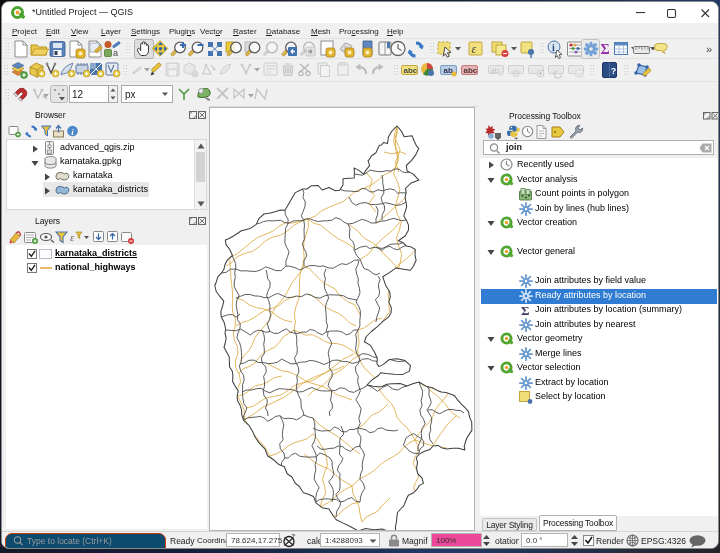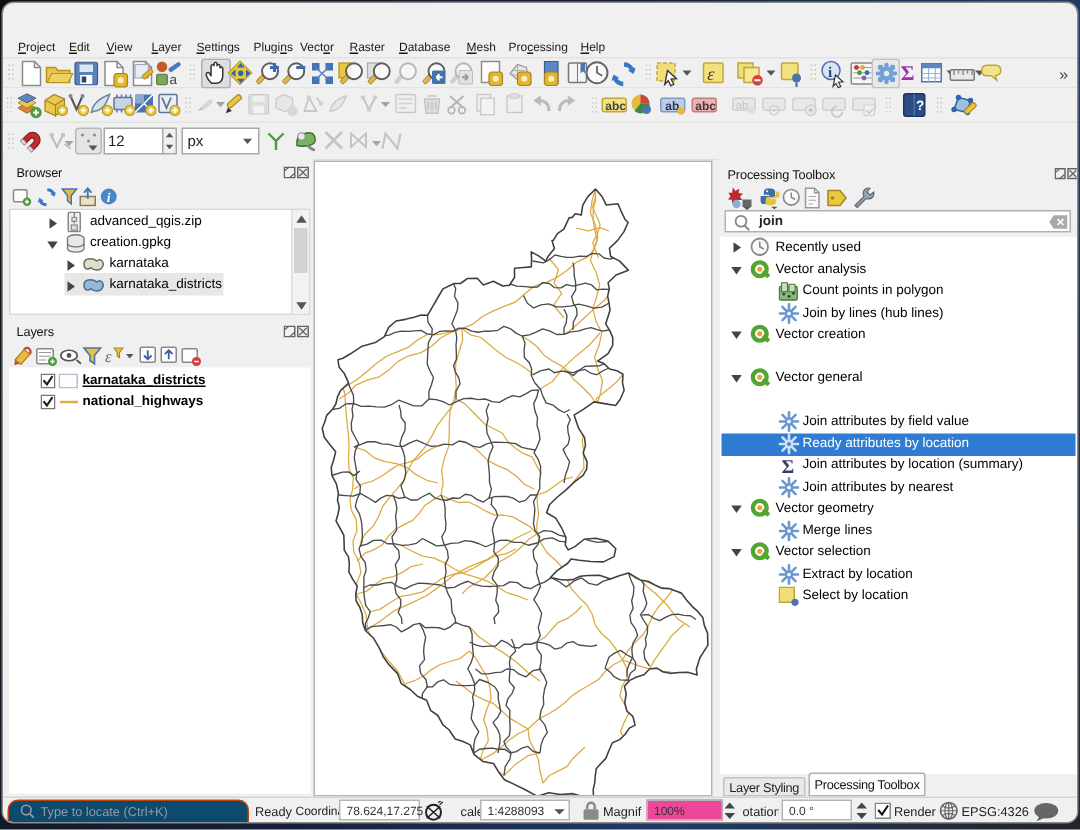--- a/index.html
+++ b/index.html
@@ -7,36 +7,53 @@
 body { background:linear-gradient(115deg,#0f0f10 0%,#14203a 45%,#1f3b66 72%,#232428 100%); font-family:"Liberation Sans",sans-serif; }
 #win { position:absolute; left:1px; top:1px; width:718px; height:548px; background:#f0f0f0; border:1px solid #8a8a8a; border-radius:8px; overflow:hidden; }
 .abs { position:absolute; }
 #titlebar { left:0; top:0; width:716px; height:21px; background:#ffffff; }
 #title { left:30px; top:5px; font-size:9px; color:#1a1a1a; }
 #menubar { left:0; top:21px; width:716px; height:16px; background:#f0f0f0; border-bottom:1px solid #e2e2e2; }
 .menu { position:absolute; top:4px; font-size:8px; color:#1a1a1a; }
 #tb1 { left:0; top:37px; }
 #tb2 { left:0; top:57px; }
 #tb3 { left:0; top:80px; }
-.panel-title { font-size:8.5px; letter-spacing:-0.1px; color:#111; }
+.panel-title { font-size:8.5px; letter-spacing:-0.1px; color:#111;margin-left:24px; }
 #browser { left:1px; top:104px; width:206px; height:105px; background:#f0f0f0; }
 #layers { left:1px; top:209px; width:206px; height:320px; background:#f0f0f0; }
 #canvas { left:207px; top:105px; width:266px; height:424px; background:#fff; border:1px solid #b4b4b4; }
 #rpanel { left:477px; top:104px; width:240px; height:425px; background:#f0f0f0; }
 #statusbar { left:0; top:529px; width:716px; height:18px; background:#f0f0f0; border-top:1px solid #d4d4d4; }
 .white-box { background:#fff; border:1px solid #b0b0b0; }
 .trow { position:absolute; left:0; height:15px; font-size:9px; color:#000; white-space:nowrap; }
 .trow svg { position:absolute; }
 .trow .txt { position:absolute; top:1px; }
 .sel { background:#2f7cd2; color:#fff; }
 .bold { font-weight:bold; }
 </style>
 </head>
 <body>
 <div id="win">
+  <div class="abs" id="titlebar">
+    <svg class="abs" style="left:8px;top:3px" width="16" height="16" viewBox="0 0 16 16">
+      <circle cx="7.5" cy="7.5" r="5" fill="none" stroke="#4ba32f" stroke-width="3"></circle>
+      <circle cx="7.5" cy="7.5" r="1.9" fill="#f0a02a"></circle>
+      <rect x="8.8" y="8.8" width="6.4" height="3.6" rx="1" fill="#4ba32f" transform="rotate(45 12 10.6)"></rect>
+    </svg>
+    <div class="abs" id="title">*Untitled Project — QGIS</div>
+    <svg class="abs" style="left:634px;top:10px" width="10" height="2">
+        <rect width="9" height="1.1" fill="#333"></rect>
+      </svg>
+    <svg class="abs" style="left:665px;top:7px" width="10" height="10">
+        <rect x="0.5" y="0.5" width="8" height="8" rx="1.5" fill="none" stroke="#333" stroke-width="1.1"></rect>
+      </svg>
+    <svg class="abs" style="left:699px;top:7px" width="10" height="10">
+        <path d="M0.5,0.5 L8,8 M8,0.5 L0.5,8" stroke="#333" stroke-width="1.1"></path>
+      </svg>
+  </div>
   <div class="abs" id="menubar">
     <span class="menu" style="left:10px"><u>P</u>roject</span>
     <span class="menu" style="left:44px"><u>E</u>dit</span>
     <span class="menu" style="left:69px"><u>V</u>iew</span>
     <span class="menu" style="left:99px"><u>L</u>ayer</span>
     <span class="menu" style="left:129px"><u>S</u>ettings</span>
     <span class="menu" style="left:167px">Plugi<u>n</u>s</span>
     <span class="menu" style="left:198px">Vect<u>o</u>r</span>
     <span class="menu" style="left:231px"><u>R</u>aster</span>
     <span class="menu" style="left:264px"><u>D</u>atabase</span>
@@ -508,21 +525,21 @@
       </div>
       <div class="trow" style="top:15px;width:188px">
         <svg style="left:24px;top:5px" width="9" height="8">
             <path d="M0.5,1 l7,0 l-3.5,5 z" fill="#444"></path>
           </svg>
         <svg style="left:37px;top:1px" width="13" height="13">
             <ellipse cx="6.5" cy="2.8" rx="5.5" ry="2.3" fill="#e8e8e8" stroke="#777" stroke-width="0.9"></ellipse>
             <path d="M1,2.8 v7 a5.5,2.3 0 0 0 11,0 v-7" fill="#e8e8e8" stroke="#777" stroke-width="0.9"></path>
             <path d="M1,6.3 a5.5,2.3 0 0 0 11,0" fill="none" stroke="#777" stroke-width="0.9"></path>
           </svg>
-        <span class="txt" style="left:53px">creation.gpkg</span>
+        <span class="txt" style="left:53px">karnataka.gpkg</span>
       </div>
       <div class="trow" style="top:29px;width:188px">
         <svg style="left:37px;top:4px" width="8" height="8">
             <path d="M1,0.5 l5,3.5 l-5,3.5 z" fill="#444"></path>
           </svg>
         <svg style="left:48px;top:2px" width="15" height="11">
             <path d="M1,5 q0,-3.5 4,-3.5 q3,0 4.5,1.5 q1.5,-1.5 3,-0.5 q2,1.5 1,4 q-1,2.5 -4,2.5 q-2.5,0 -4,-1.5 q-1.5,1.5 -3.5,0.5 q-1,-1 -1,-3 z" fill="#e0ddd0" stroke="#6b6b5c" stroke-width="1"></path>
           </svg>
         <span class="txt" style="left:66px">karnataka</span>
       </div>

